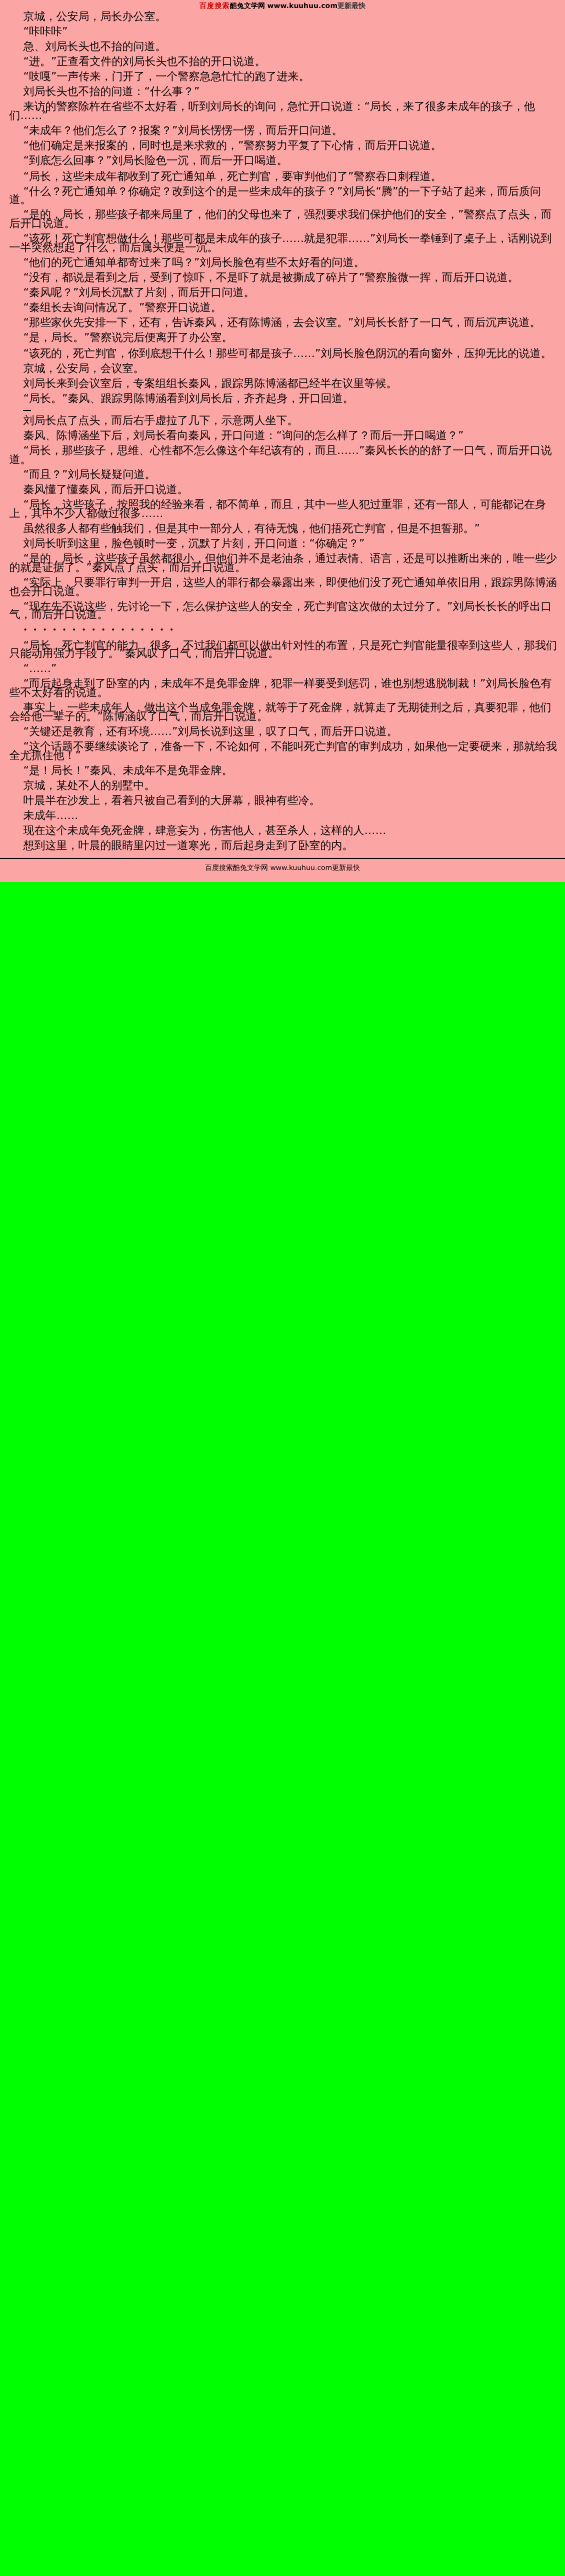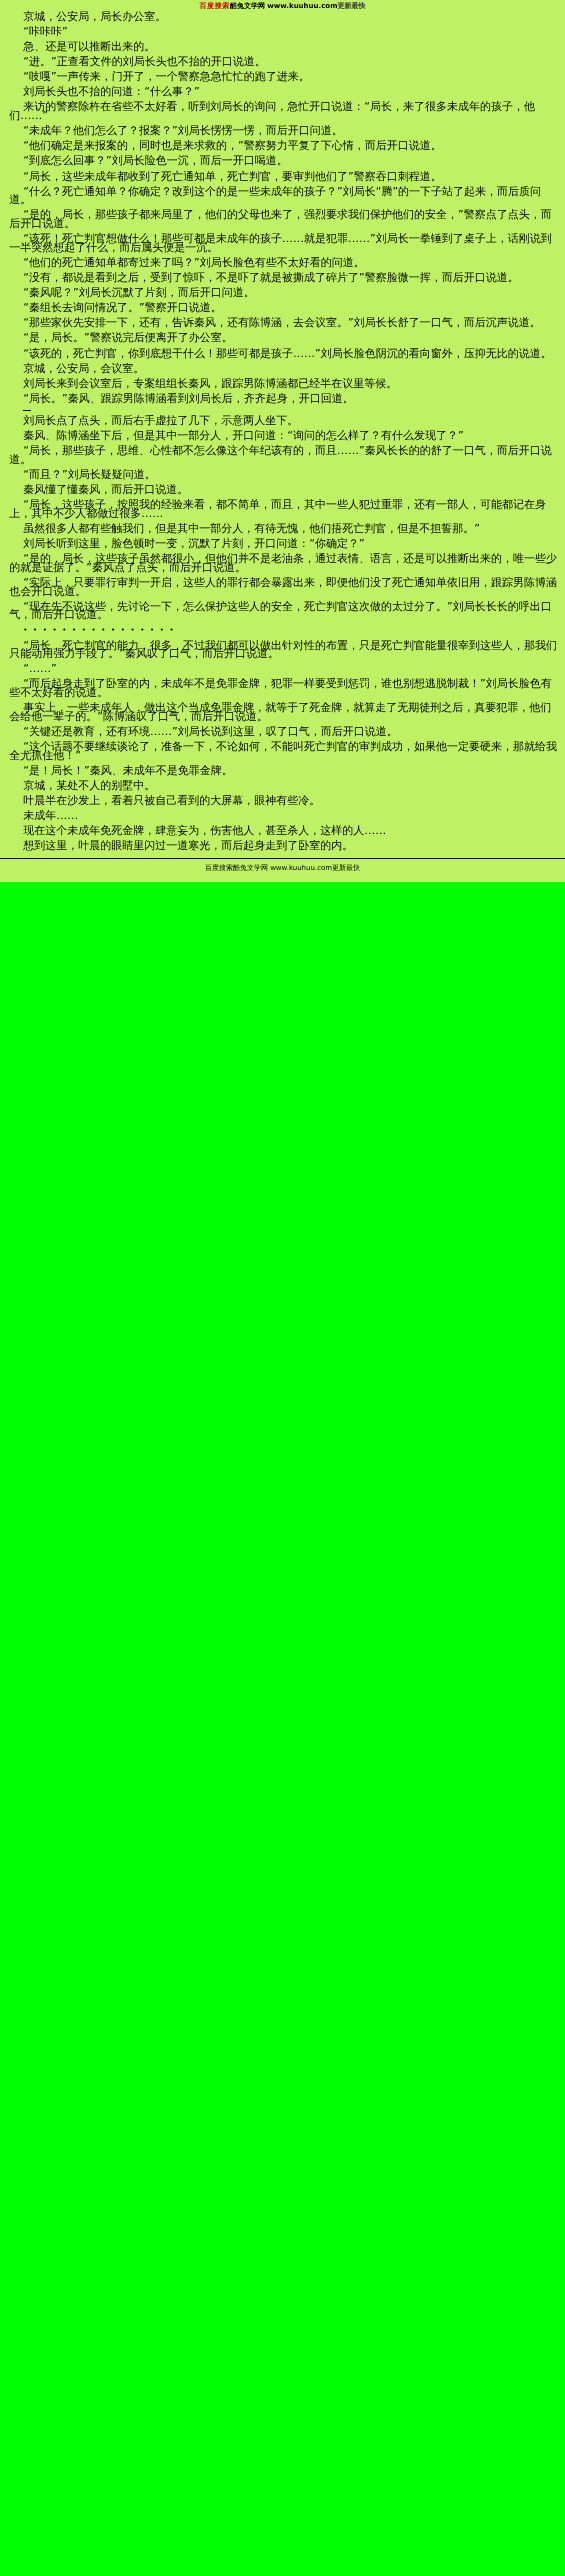--- a/index.html
+++ b/index.html
@@ -9,21 +9,21 @@
   }
   body {
     width: 565px;
     font-family: "DejaVu Sans", "Liberation Sans", sans-serif;
     color: #000000;
   }
   .page {
     width: 565px;
     box-sizing: border-box;
     padding: 0 0 5.8px 0;
-    background: #bef264;
+    background: #fca5a5;
   }
   .banner {
     text-align: center;
     padding: 2.3px 0 1.2px 0;
     font-size: 7px;
     line-height: 8.2px;
     white-space: nowrap;
   }
   .banner .red {
     color: #CC0000;
@@ -92,21 +92,21 @@
 
 <div class="page">
 
   <div class="banner">
     <span class="red">百度搜索</span><span class="site">酷兔文学网 www.kuuhuu.com</span><span class="tail">更新最快</span>
   </div>
 
   <div class="content">
     <p class="para">京城，公安局，局长办公室。</p>
     <p class="para">“咔咔咔”</p>
-    <p class="para">急、还是可以推断出来的。</p>
+    <p class="para">急、刘局长头也不抬的问道。</p>
     <p class="para">“进。”正查看文件的刘局长头也不抬的开口说道。</p>
     <p class="para">“吱嘎”一声传来，门开了，一个警察急急忙忙的跑了进来。</p>
     <p class="para">刘局长头也不抬的问道：“什么事？”</p>
     <p class="para">来访的警察除杵在省些不太好看，听到刘局长的询问，急忙开口说道：“局长，来了很多未成年的孩子，他们……”</p>
     <p class="para">“未成年？他们怎么了？报案？”刘局长愣愣一愣，而后开口问道。</p>
     <p class="para">“他们确定是来报案的，同时也是来求救的，”警察努力平复了下心情，而后开口说道。</p>
     <p class="para">“到底怎么回事？”刘局长险色一沉，而后一开口喝道。</p>
     <p class="para">“局长，这些未成年都收到了死亡通知单，死亡判官，要审判他们了”警察吞口刺程道。</p>
     <p class="para">“什么？死亡通知单？你确定？改到这个的是一些未成年的孩子？”刘局长“腾”的一下子站了起来，而后质问道。</p>
     <p class="para">“是的，局长，那些孩子都来局里了，他们的父母也来了，强烈要求我们保护他们的安全，”警察点了点头，而后开口说道。</p>
@@ -116,21 +116,21 @@
     <p class="para">“秦风呢？”刘局长沉默了片刻，而后开口问道。</p>
     <p class="para">“秦组长去询问情况了。”警察开口说道。</p>
     <p class="para">“那些家伙先安排一下，还有，告诉秦风，还有陈博涵，去会议室。”刘局长长舒了一口气，而后沉声说道。</p>
     <p class="para">“是，局长。”警察说完后便离开了办公室。</p>
     <p class="para">“该死的，死亡判官，你到底想干什么！那些可都是孩子……”刘局长脸色阴沉的看向窗外，压抑无比的说道。</p>
     <p class="para">京城，公安局，会议室。</p>
     <p class="para">刘局长来到会议室后，专案组组长秦风，跟踪男陈博涵都已经半在议里等候。</p>
     <p class="para">“局长。”秦风、跟踪男陈博涵看到刘局长后，齐齐起身，开口回道。</p>
     <div class="divider"></div>
     <p class="para">刘局长点了点头，而后右手虚拉了几下，示意两人坐下。</p>
-    <p class="para">秦风、陈博涵坐下后，但是其中一部分人，开口问道：“询问的怎么样了？有什么发现了？”</p>
+    <p class="para">秦风、陈博涵坐下后，刘局长看向秦风，开口问道：“询问的怎么样了？而后一开口喝道？”</p>
     <p class="para">“局长，那些孩子，思维、心性都不怎么像这个年纪该有的，而且……”秦风长长的的舒了一口气，而后开口说道。</p>
     <p class="para">“而且？”刘局长疑疑问道。</p>
     <p class="para">秦风懂了懂秦风，而后开口说道。</p>
     <p class="para">“局长，这些孩子，按照我的经验来看，都不简单，而且，其中一些人犯过重罪，还有一部人，可能都记在身上，其中不少人都做过很多……</p>
     <p class="para">虽然很多人都有些触我们，但是其中一部分人，有待无愧，他们捂死亡判官，但是不担誓那。”</p>
     <p class="para">刘局长听到这里，脸色顿时一变，沉默了片刻，开口问道：“你确定？”</p>
     <p class="para">“是的，局长，这些孩子虽然都很小，但他们并不是老油条，通过表情、语言，还是可以推断出来的，唯一些少的就是证据了。”秦风点了点头，而后开口说道。</p>
     <p class="para">“实际上，只要罪行审判一开启，这些人的罪行都会暴露出来，即便他们没了死亡通知单依旧用，跟踪男陈博涵也会开口说道。</p>
     <p class="para">“现在先不说这些，先讨论一下，怎么保护这些人的安全，死亡判官这次做的太过分了。”刘局长长长的呼出口气，而后开口说道。</p>
     <p class="dotline">• • • • • • • • • • • • • • • •</p>

